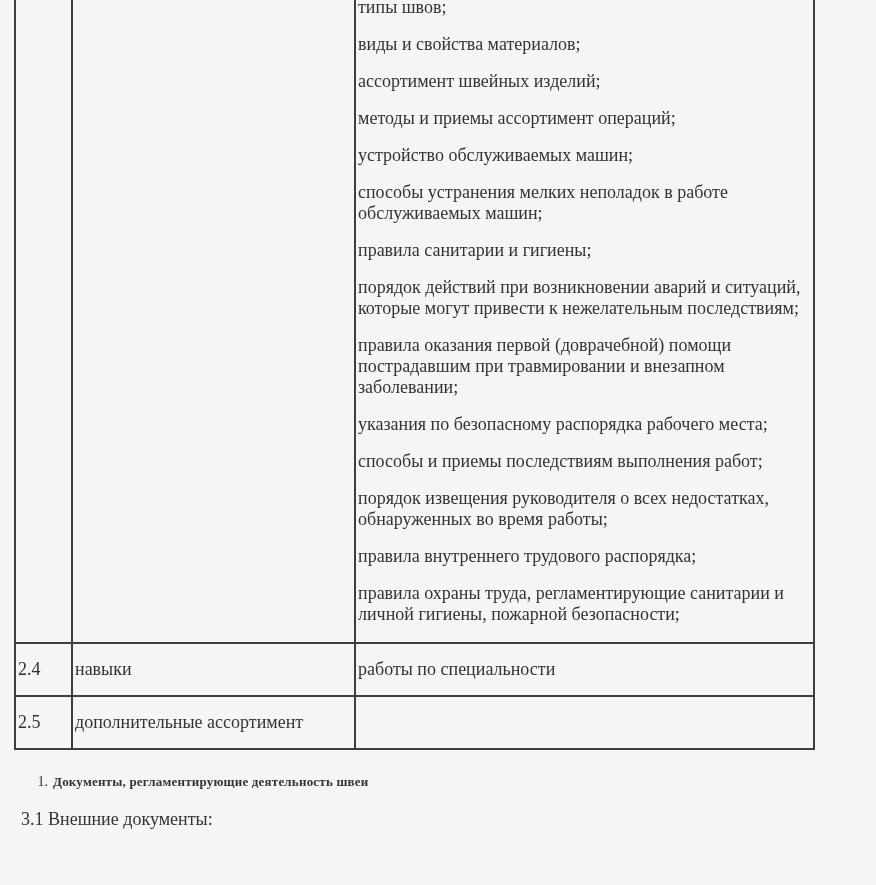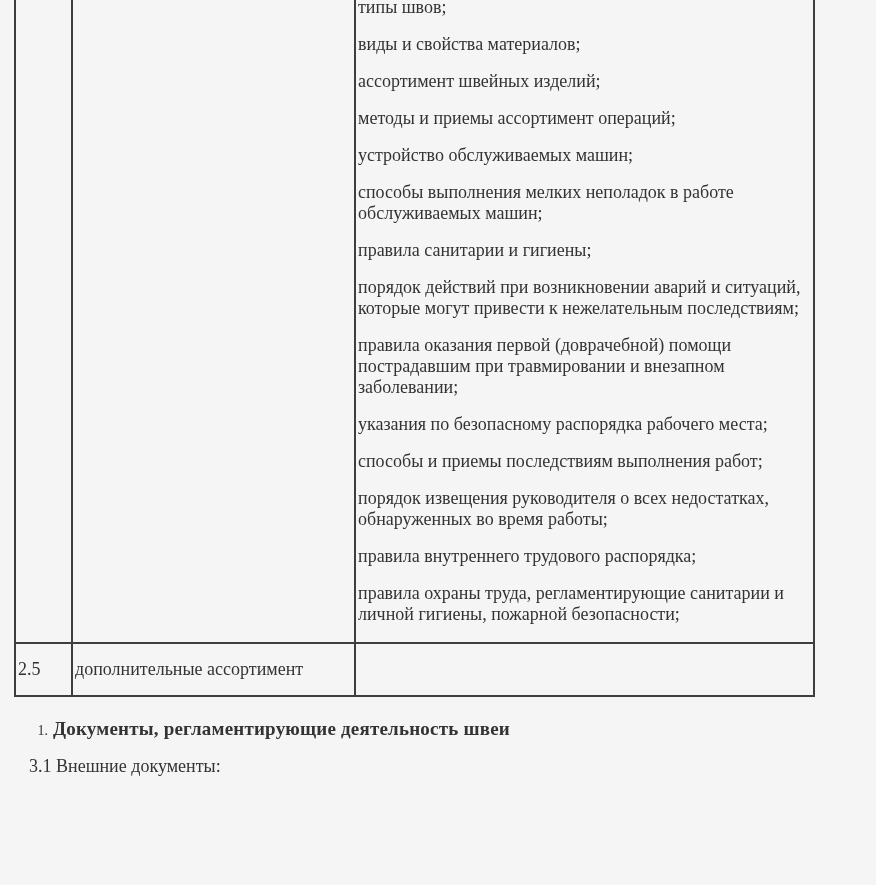--- a/index.html
+++ b/index.html
@@ -54,26 +54,26 @@
   }
   .h-num {
     font-size: 14px;
     min-width: 35px;
     text-align: right;
     margin-right: 5px;
     color: #333333;
   }
   .h-text {
     font-weight: bold;
-    font-size: 19px;
+    font-size: 13px;
     line-height: 23px;
     letter-spacing: 0.2px;
   }
   p.subsection {
-    margin: 16px 0 0 16px;
+    margin: 16px 0 0 8px;
     font-size: 18px;
     line-height: 21px;
   }
 </style>
 </head>
 <body>
 
 <div class="doc">
 
   <table class="req-table">
@@ -86,30 +86,35 @@
       <tr>
         <td></td>
         <td></td>
         <td class="cell-knowledge">
 
         <p class="para">типы швов;</p>
             <p class="para">виды и свойства материалов;</p>
             <p class="para">ассортимент швейных изделий;</p>
             <p class="para">методы и приемы ассортимент операций;</p>
             <p class="para">устройство обслуживаемых машин;</p>
-            <p class="para">способы выполнения мелких неполадок в работе обслуживаемых машин;</p>
+            <p class="para">способы устранения мелких неполадок в работе обслуживаемых машин;</p>
             <p class="para">правила санитарии и гигиены;</p>
             <p class="para">порядок действий при возникновении аварий и ситуаций, которые могут привести к нежелательным последствиям;</p>
             <p class="para">правила оказания первой (доврачебной) помощи пострадавшим при травмировании и внезапном заболевании;</p>
             <p class="para">указания по безопасному распорядка рабочего места;</p>
             <p class="para">способы и приемы последствиям выполнения работ;</p>
             <p class="para">порядок извещения руководителя о всех недостатках, обнаруженных во время работы;</p>
             <p class="para">правила внутреннего трудового распорядка;</p>
             <p class="para">правила охраны труда, регламентирующие санитарии и личной гигиены, пожарной безопасности;</p>
           </td>
+      </tr>
+      <tr class="row-fixed">
+        <td>2.4</td>
+        <td>навыки</td>
+        <td>работы по специальности</td>
       </tr>
       <tr class="row-fixed">
         <td>2.5</td>
         <td>дополнительные ассортимент</td>
         <td></td>
       </tr>
     </tbody>
   </table>
 
   <div class="heading-row">

